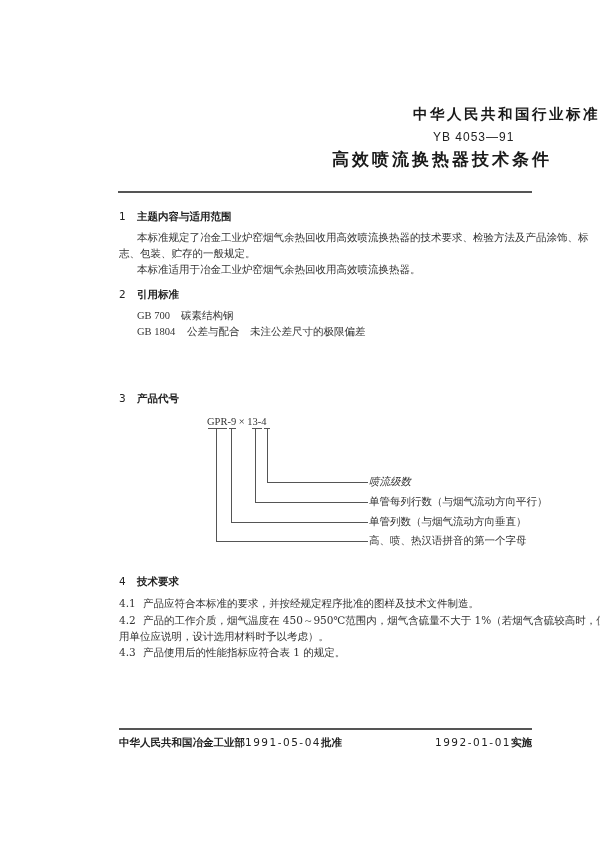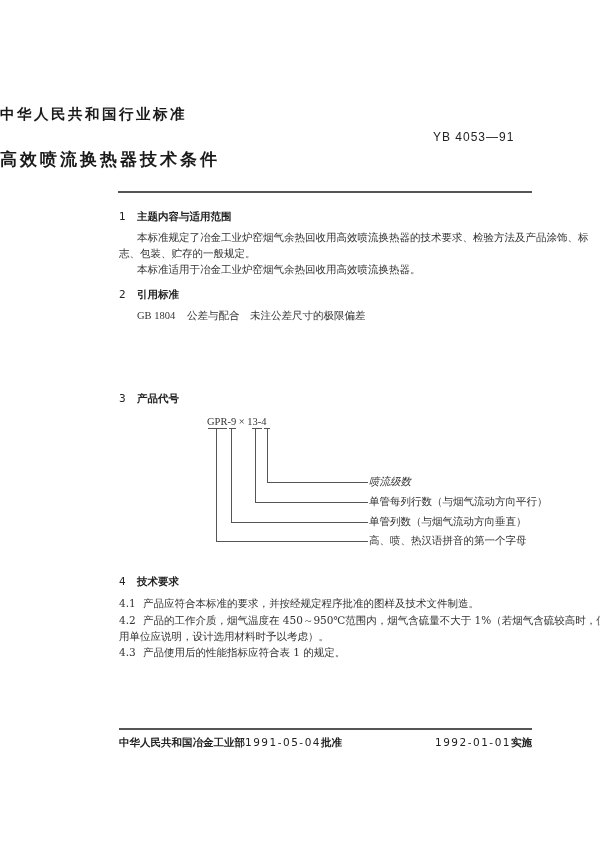--- a/index.html
+++ b/index.html
@@ -3,30 +3,30 @@
   <meta charset="utf-8">
   <style>
     html, body { margin: 0; padding: 0; }
     body {
       width: 600px; height: 849px; background: #ffffff; position: relative;
       font-family: "DejaVu Serif", "Liberation Serif", serif; color: #222;
       overflow: hidden;
     }
     .abs { position: absolute; }
     .hdr-std {
-      left: 0; width: 600px; top: 105px; text-align: left;
+      left: 0; width: 600px; top: 105px; text-align: right;
       font-family: "DejaVu Sans", "Liberation Sans", sans-serif;
       font-weight: bold; font-size: 14.5px; letter-spacing: 2.5px; color: #1a1a1a;
     }
     .std-no {
       left: 433px; top: 130px; font-family: "Liberation Sans", sans-serif;
       font-size: 12px; letter-spacing: 1px; color: #222;
     }
     .doc-title {
-      left: 0; width: 552px; top: 148px; text-align: left;
+      left: 0; width: 552px; top: 148px; text-align: right;
       font-family: "DejaVu Sans", "Liberation Sans", sans-serif;
       font-weight: bold; font-size: 17px; letter-spacing: 3px; color: #1a1a1a;
     }
     .rule { left: 118px; width: 414px; height: 1.5px; background: #555; }
     .sec-h {
       font-family: "DejaVu Sans", "Liberation Sans", sans-serif;
       font-weight: bold; font-size: 10.5px; color: #222;
     }
     .sec-h .num { font-weight: normal; display: inline-block; width: 18px; }
     .para { font-size: 10.5px; line-height: 16px; color: #333; }
@@ -53,20 +53,21 @@
   <span class="num">1</span><span>主题内容与适用范围</span>
 </div>
 <div class="abs para" style="left:137px; top:229px; white-space:nowrap;">本标准规定了冶金工业炉窑烟气余热回收用高效喷流换热器的技术要求、检验方法及产品涂饰、标</div>
 <div class="abs para" style="left:119px; top:245px;">志、包装、贮存的一般规定。</div>
 <div class="abs para" style="left:137px; top:261px;">本标准适用于冶金工业炉窑烟气余热回收用高效喷流换热器。</div>
 
 <div class="abs sec-h" style="left:119px; top:288px;">
   <span class="num">2</span><span>引用标准</span>
 </div>
 <div class="abs" style="left:137px; top:309px;">
+  <div class="ref-row"><span class="ref-code">GB 700</span><span>碳素结构钢</span></div>
   <div class="ref-row"><span class="ref-code w">GB 1804</span><span>公差与配合　未注公差尺寸的极限偏差</span></div>
 </div>
 
 <div class="abs sec-h" style="left:119px; top:392px;">
   <span class="num">3</span><span>产品代号</span>
 </div>
 
 <div>
   <div class="abs diag-text" style="left:207px; top:416px; white-space:pre; font-family:'Liberation Serif', serif;"><span>GPR</span><span>-</span><span>9</span><span> × </span><span>13</span><span>-</span><span>4</span></div>
 

